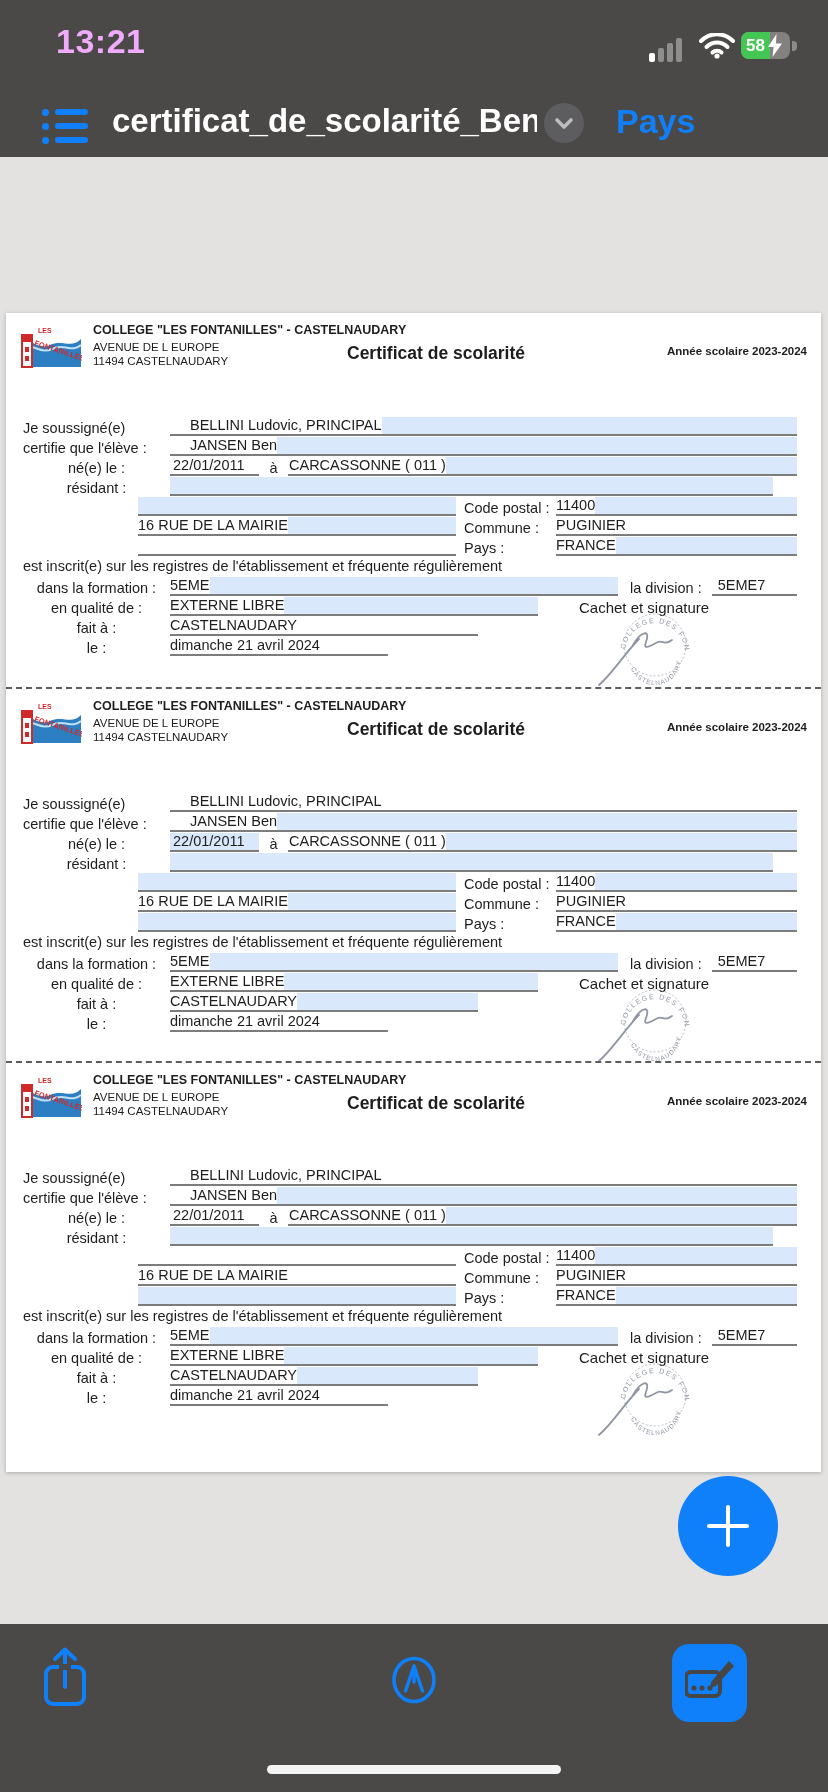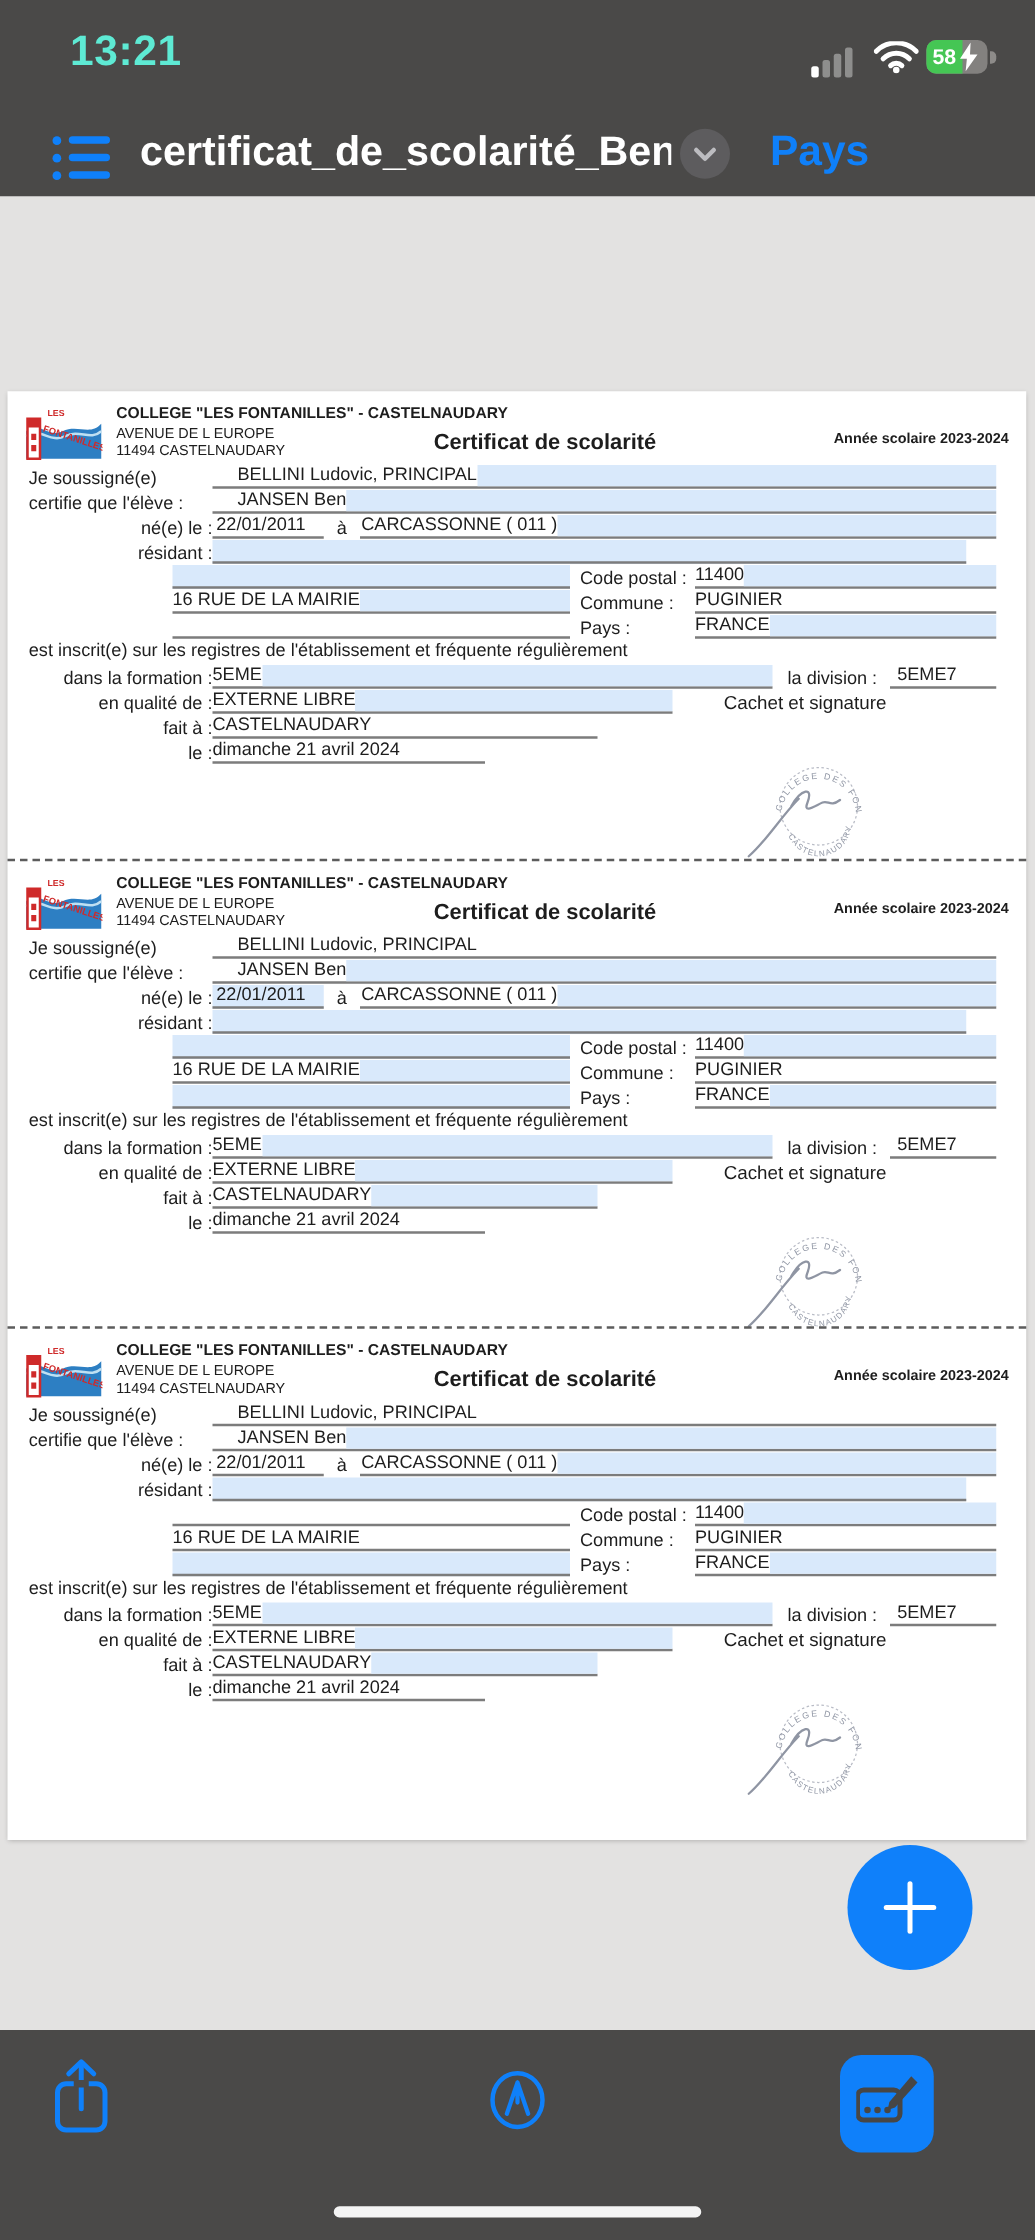--- a/index.html
+++ b/index.html
@@ -11,21 +11,21 @@
     --stamp_gray:#9197a5;
     --underline:#7c7c7c;
     --ink:#1d1d1d;
   }
   *{margin:0;padding:0;box-sizing:border-box;}
   html,body{width:828px;height:1792px;overflow:hidden;}
   body{font-family:"Liberation Sans",sans-serif;background:var(--content_bg);position:relative;}
 
   
   .header{position:absolute;left:0;top:0;width:828px;height:157px;background:var(--header_bg);}
-  .time{position:absolute;left:56px;top:22px;color:#5eead4;font-size:34px;font-weight:700;letter-spacing:.5px;}
+  .time{position:absolute;left:56px;top:22px;color:#f0abfc;font-size:34px;font-weight:700;letter-spacing:.5px;}
   .sig{position:absolute;left:649px;top:36px;width:44px;height:26px;}
   .sig i{position:absolute;bottom:0;width:6px;border-radius:2px;background:rgba(255,255,255,.38);}
   .sig i:nth-child(1){left:0;height:9px;background:#fff;}
   .sig i:nth-child(2){left:9px;height:14px;}
   .sig i:nth-child(3){left:18px;height:19px;}
   .sig i:nth-child(4){left:27px;height:24px;}
   .wifi{position:absolute;left:699px;top:33px;}
   .batt{position:absolute;left:741px;top:32px;width:56px;height:27px;}
   .batt .body{position:absolute;left:0;top:0;width:49px;height:27px;border-radius:8px;background:#83817f;overflow:hidden;}
   .batt .lvl{position:absolute;left:0;top:0;width:29px;height:27px;background:var(--battery_green);}
@@ -47,23 +47,23 @@
   .cert + .cert{border-top:2px dashed #5c5c5c;}
   .cert:last-child{height:385px;}
 
   .chead{position:relative;height:48px;}
   .logo{position:absolute;left:14px;top:2px;}
   .school{position:absolute;left:87px;top:0;font-size:12.5px;font-weight:700;}
   .addr{position:absolute;left:87px;top:17px;font-size:11.5px;line-height:14px;}
   .ctitle{position:absolute;left:260px;top:20px;width:340px;text-align:center;font-size:17.5px;font-weight:700;}
   .year{position:absolute;right:14px;top:22px;font-size:11.5px;font-weight:700;}
 
-  .form{font-size:14.5px;}
+  .form{margin-top:45px;font-size:14.5px;}
   .row{display:flex;align-items:flex-end;height:20px;padding:0 24px 0 17px;white-space:nowrap;}
-  .lbl{width:147px;text-align:right;flex:none;}
+  .lbl{width:147px;text-align:center;flex:none;}
   .lbl.left{text-align:left;}
   .val{display:flex;align-items:flex-end;border-bottom:2px solid var(--underline);line-height:17px;}
   .val .fill{flex:1;height:17px;}
   .hl{background:var(--highlight);}
   .free{padding-left:17px;height:20px;line-height:20px;}
   .stamp-label{margin-left:41px;font-size:15px;}
   .stamp{position:absolute;left:585px;top:288px;}
 
   
   .fab{position:absolute;left:678px;top:1476px;width:100px;height:100px;border-radius:50%;background:var(--accent);}

